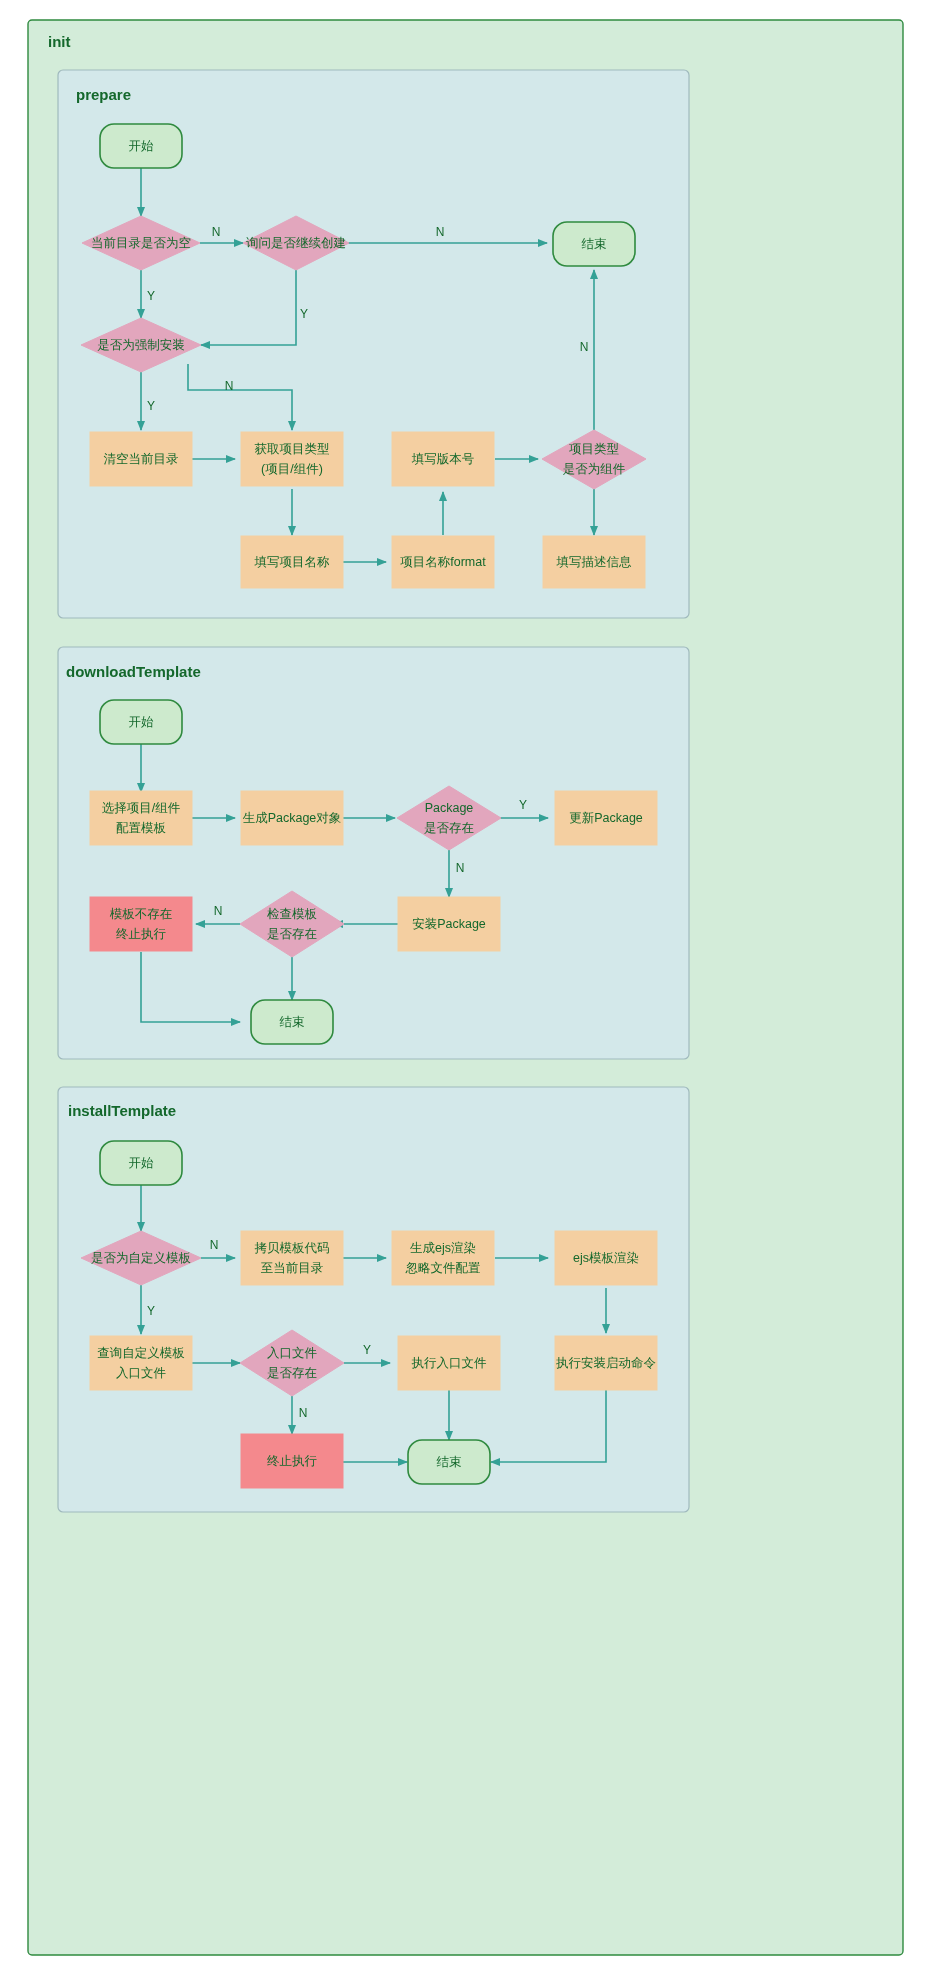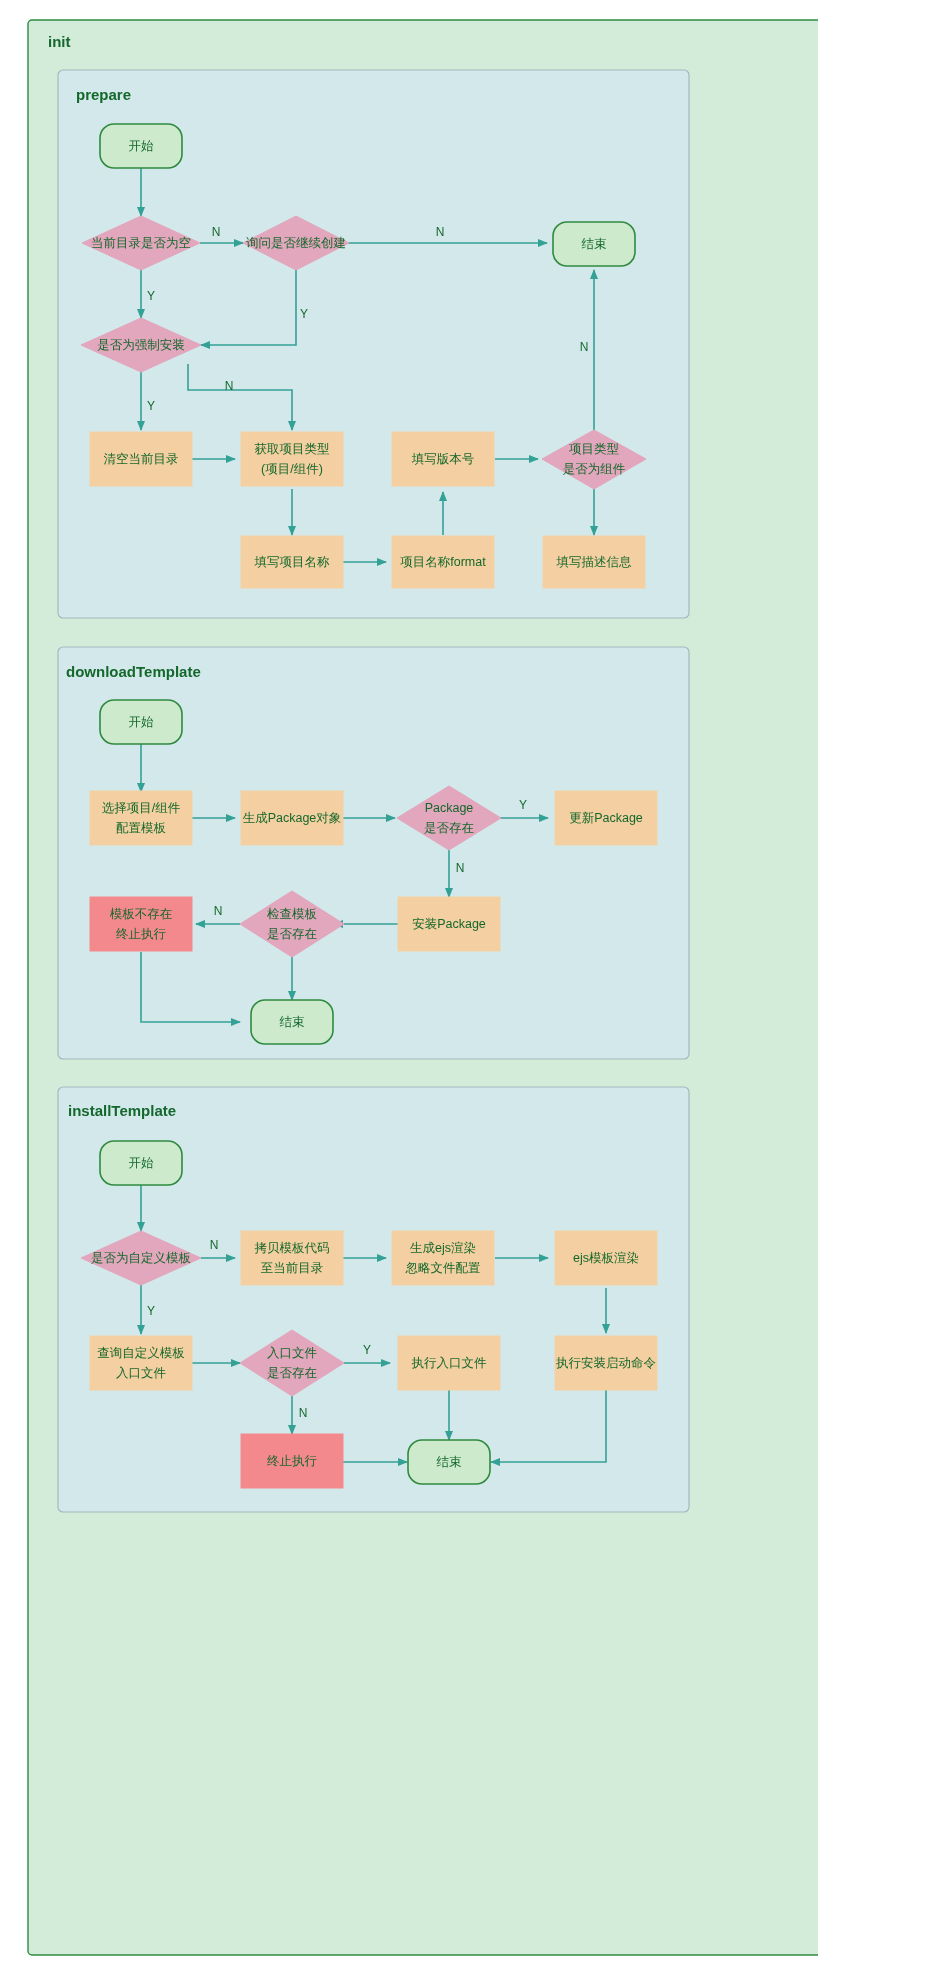--- a/index.html
+++ b/index.html
@@ -1,17 +1,17 @@
 <!DOCTYPE html>
 <html><head>
 <meta charset="utf-8">
 <style>
   html,body{margin:0;padding:0;background:#ffffff;}
   body{font-family:"Liberation Sans","DejaVu Sans",sans-serif;}
-  #stage{position:relative;width:818px;height:1973px;overflow:hidden;background:#ffffff;text-align:center;}
+  #stage{position:relative;width:931px;height:1973px;overflow:hidden;background:#ffffff;text-align:center;}
   svg{display:block;}
   .sg-title{font-size:15px;font-weight:bold;fill:#14682c;font-family:"Liberation Sans","DejaVu Sans",sans-serif;}
   .n-label{font-size:12.5px;fill:#14682c;font-family:"Liberation Sans","DejaVu Sans",sans-serif;text-anchor:middle;dominant-baseline:middle;}
   .e-label{font-size:12px;fill:#14682c;font-family:"Liberation Sans","DejaVu Sans",sans-serif;text-anchor:middle;dominant-baseline:middle;}
   .lnk{stroke:#34a196;stroke-width:1.6;fill:none;}
 </style>
 </head>
 <body>
 
 <div id="stage">

